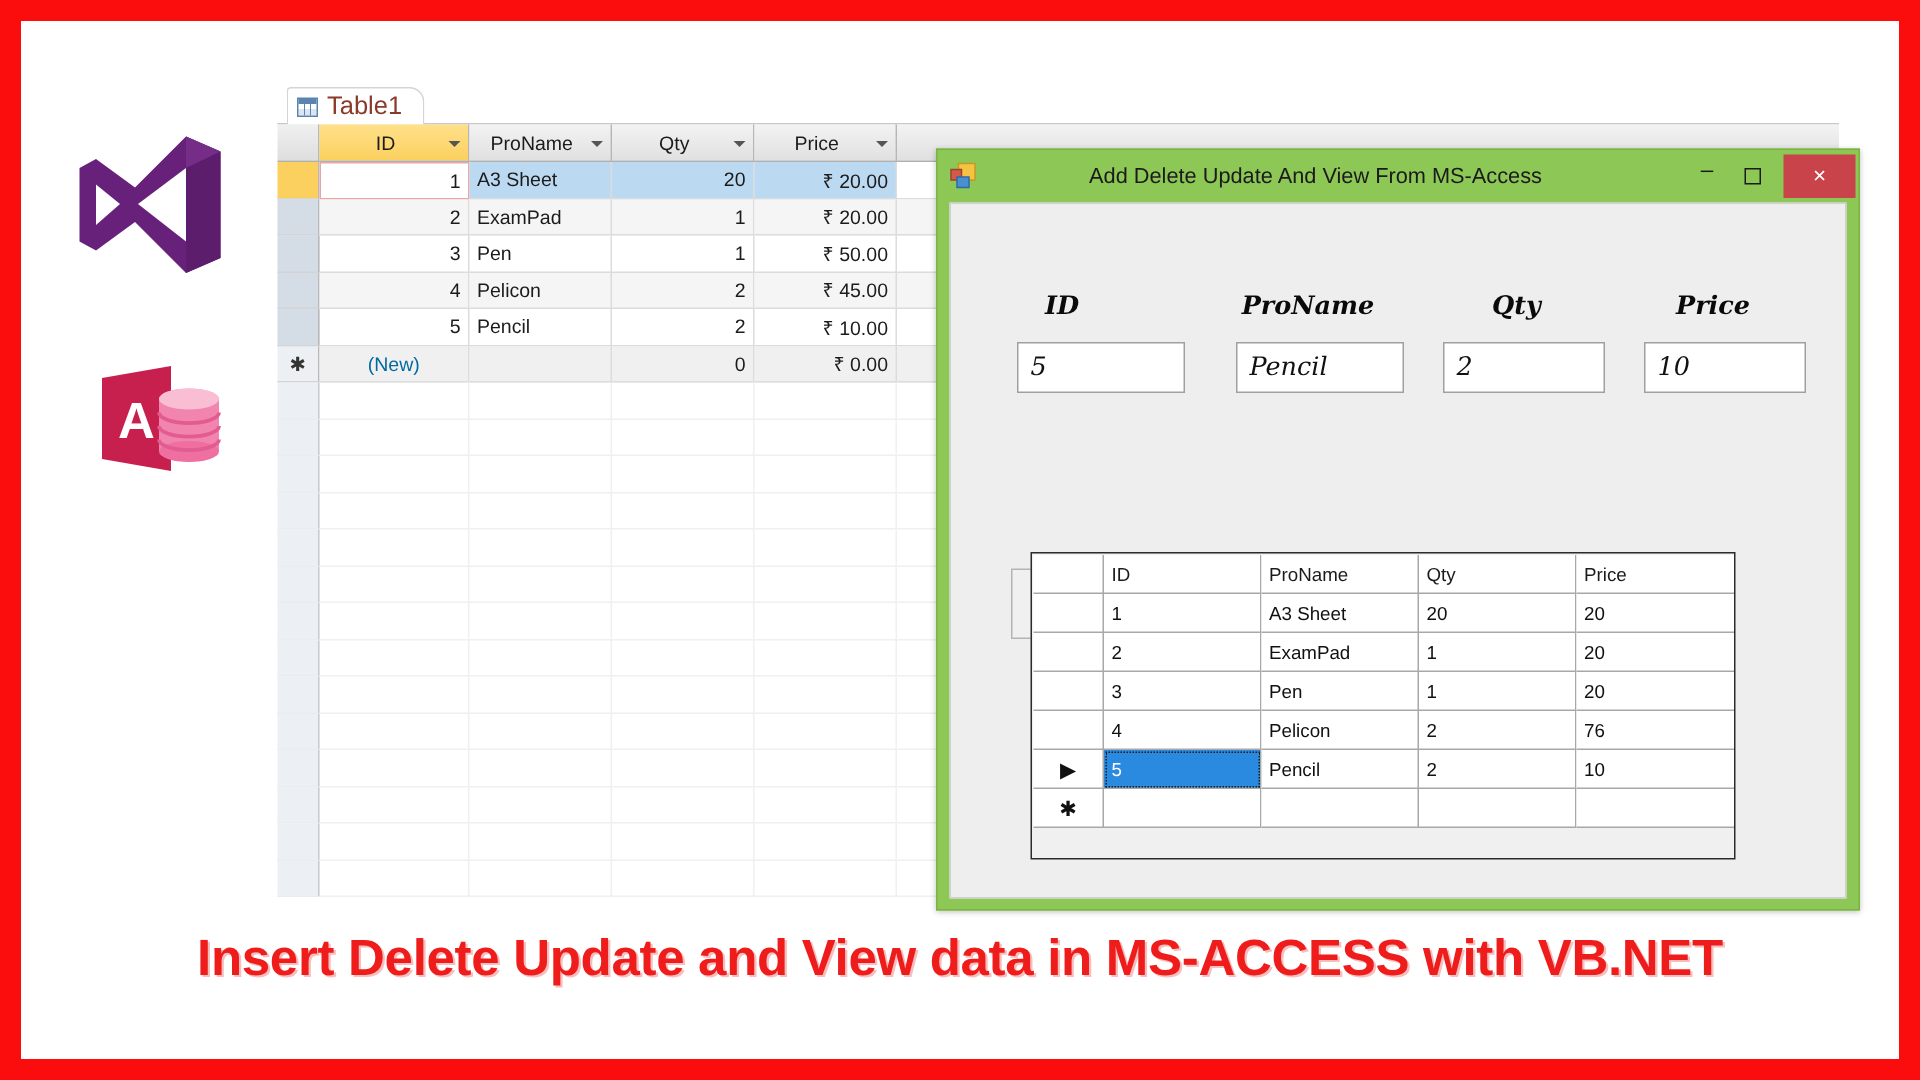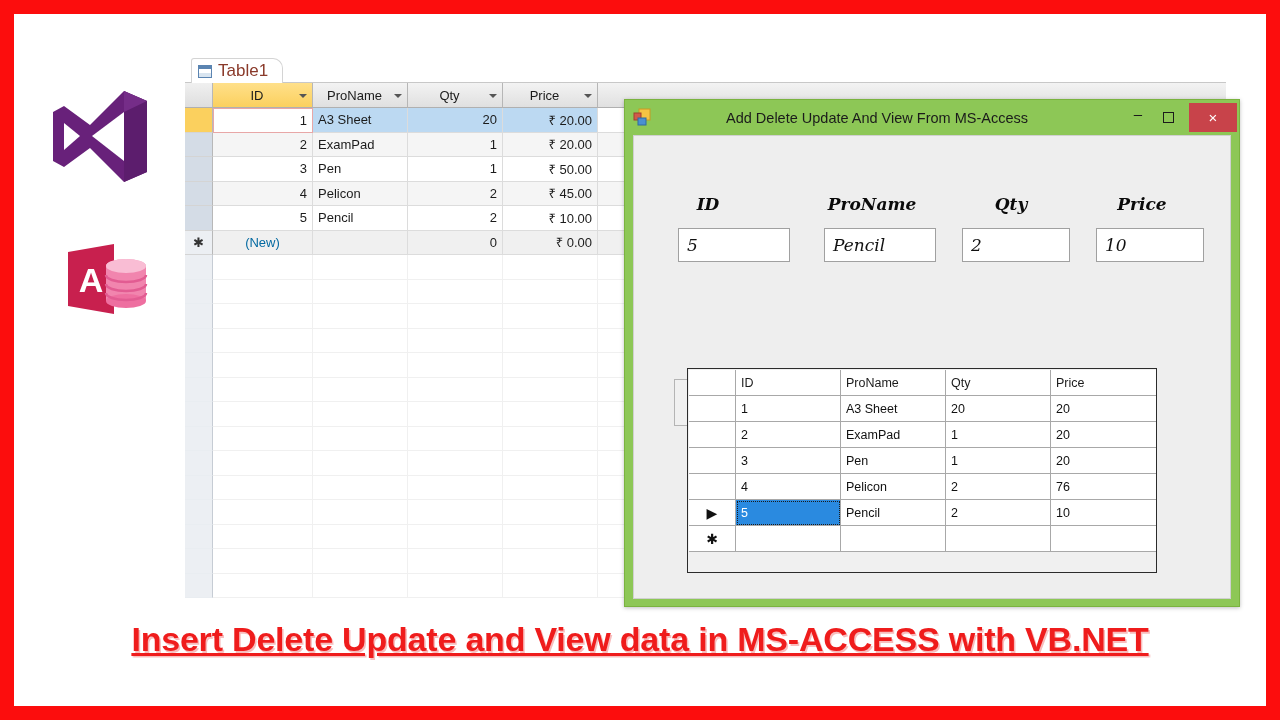--- a/index.html
+++ b/index.html
@@ -240,21 +240,20 @@
   }
 
   
   #caption {
     position: absolute; left: 0; top: 606px; width: 1252px;
     text-align: center;
     font-size: 34px; font-weight: bold;
     color: #ef1c1c;
     letter-spacing: -0.2px;
     text-shadow: 1.5px 1.5px 0 #f8bdbd;
-    text-decoration: underline;
   }
 </style>
 </head>
 <body>
 
 <div id="frame">
   <div id="canvas">
 
     <svg id="logo-vs" viewBox="0 0 100 96">
       <path d="M74 3 L97 13 L97 84 L74 94 L40 60 L14 79 L3 73 L3 24 L14 18 L40 37 L74 3 Z" fill="#68217a"></path>

